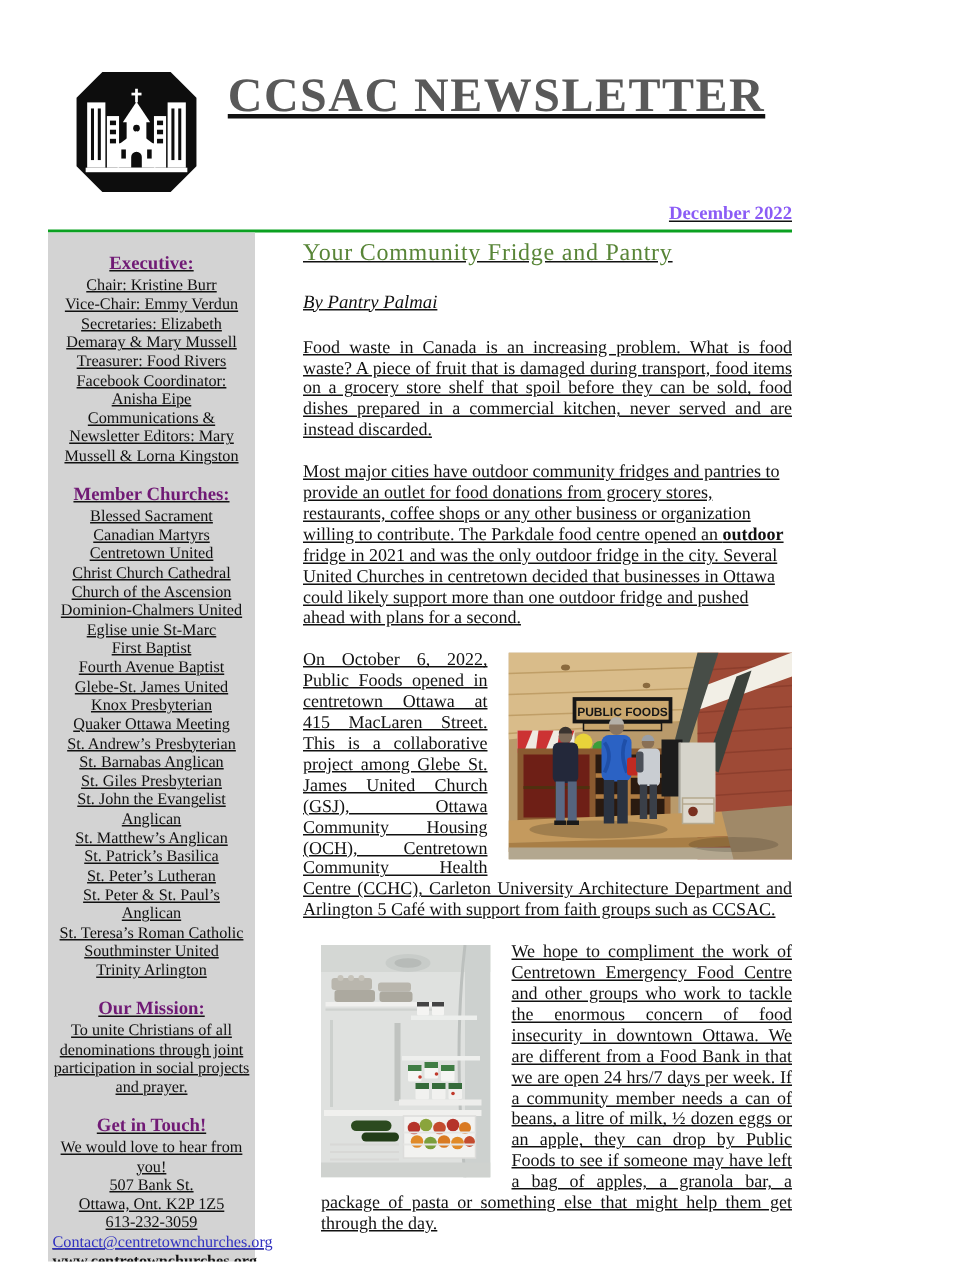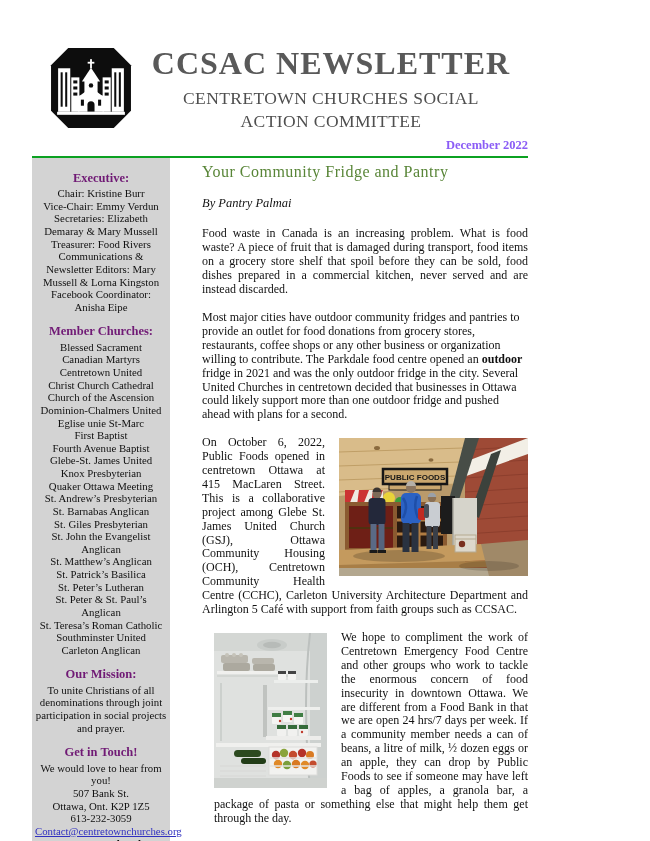--- a/index.html
+++ b/index.html
@@ -1,21 +1,21 @@
 <!DOCTYPE html>
 <html><head>
 <meta charset="utf-8">
 <style>
   html,body{margin:0;padding:0;}
   body{
     width:650px;height:841px;background:#ffffff;
     font-family:"Liberation Serif", serif;color:#111;
     position:relative;overflow:hidden;
   }
-  .page{width:558px;height:841px;}
+  .page{width:558px;height:841px;text-decoration:underline;}
 
   
   .header{display:flex;align-items:flex-start;padding:45px 30px 0 48px;}
   .logo-box{width:86px;height:86px;flex:0 0 86px;}
   .header-text{flex:1;text-align:center;padding-top:2px;}
   .nl-title{
     font-size:32px;font-weight:bold;color:#595959;margin:0;
     letter-spacing:1px;line-height:1.05;
   }
   .nl-subtitle{
@@ -91,39 +91,38 @@
         <polygon points="29,52 42.5,42 56,52" fill="#ffffff"></polygon>
         <rect x="30" y="50" width="25" height="16" fill="#ffffff"></rect>
         <path d="M39 66 v-7 a3.5 3.5 0 0 1 7 0 v7 z" fill="#0d0d0d"></path>
         <rect x="32.5" y="54" width="3" height="6" fill="#0d0d0d"></rect>
         <rect x="49.5" y="54" width="3" height="6" fill="#0d0d0d"></rect>
         <rect x="9" y="66" width="67" height="3" fill="#ffffff"></rect>
       </svg>
     </div>
     <div class="header-text">
       <h1 class="nl-title">CCSAC NEWSLETTER</h1>
-      <div class="nl-subtitle">CENTRETOWN CHURCHES SOCIAL ACTION COMMITTEE</div>
     </div>
   </div>
 
   <div class="date-row">December 2022</div>
   <hr class="rule top">
 
   <div class="content">
 
     <aside class="sidebar">
       <div class="sb-heading first">Executive:</div>
       <div>
 
       <div class="sb-line">Chair: Kristine Burr</div>
           <div class="sb-line">Vice-Chair: Emmy Verdun</div>
           <div class="sb-line">Secretaries: Elizabeth Demaray &amp; Mary Mussell</div>
           <div class="sb-line">Treasurer: Food Rivers</div>
+          <div class="sb-line">Facebook Coordinator: Anisha Eipe</div>
           <div class="sb-line">Communications &amp; Newsletter Editors: Mary Mussell &amp; Lorna Kingston</div>
-          <div class="sb-line">Facebook Coordinator: Anisha Eipe</div>
         </div>
 
       <div class="sb-heading">Member Churches:</div>
       <div>
 
       <div class="sb-line">Blessed Sacrament</div>
           <div class="sb-line">Canadian Martyrs</div>
           <div class="sb-line">Centretown United</div>
           <div class="sb-line">Christ Church Cathedral</div>
           <div class="sb-line">Church of the Ascension</div>
@@ -137,21 +136,21 @@
           <div class="sb-line">St. Andrew’s Presbyterian</div>
           <div class="sb-line">St. Barnabas Anglican</div>
           <div class="sb-line">St. Giles Presbyterian</div>
           <div class="sb-line">St. John the Evangelist Anglican</div>
           <div class="sb-line">St. Matthew’s Anglican</div>
           <div class="sb-line">St. Patrick’s Basilica</div>
           <div class="sb-line">St. Peter’s Lutheran</div>
           <div class="sb-line">St. Peter &amp; St. Paul’s Anglican</div>
           <div class="sb-line">St. Teresa’s Roman Catholic</div>
           <div class="sb-line">Southminster United</div>
-          <div class="sb-line">Carleton Anglican</div>
+          <div class="sb-line">Trinity Arlington</div>
         </div>
 
       <div class="sb-heading">Our Mission:</div>
       <div class="sb-line">To unite Christians of all denominations through joint participation in social projects and prayer.</div>
 
       <div class="sb-heading">Get in Touch!</div>
       <div>
 
       <div class="sb-line">We would love to hear from you!</div>
           <div class="sb-line">507 Bank St.</div>

